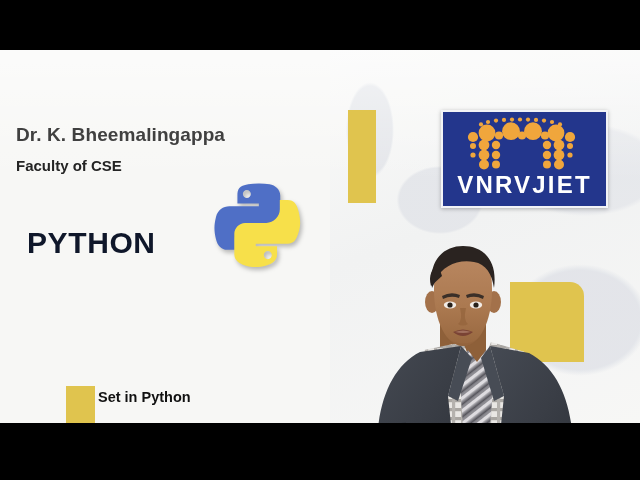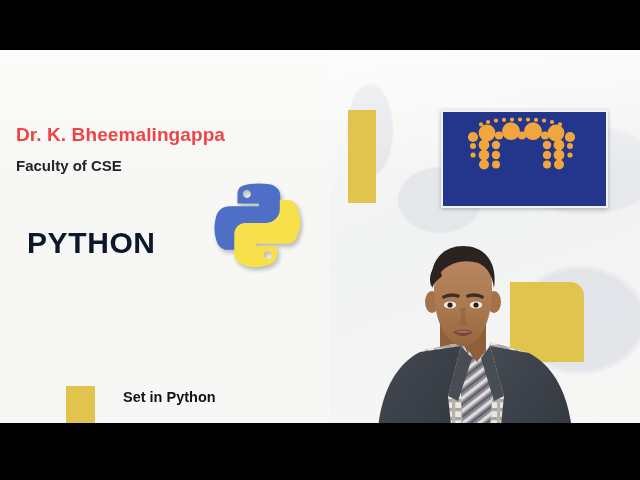--- a/index.html
+++ b/index.html
@@ -30,30 +30,30 @@
   #slide-sheen{position:absolute;left:0;top:0;width:640px;height:373px;
         background:linear-gradient(180deg,rgba(255,255,255,.55),rgba(255,255,255,0) 35%);}
 
   
   .gold{position:absolute;background:#e0c44e;}
   #gold-bar-top{left:348px;top:60px;width:28px;height:93px;}
   #gold-bar-left{left:66px;top:336px;width:29px;height:87px;}
   #gold-panel-right{left:510px;top:232px;width:74px;height:80px;border-radius:0 14px 0 0;}
 
   
-  #speaker-name{position:absolute;left:16px;top:74px;font-size:19px;font-weight:bold;color:#ef4444;
+  #speaker-name{position:absolute;left:16px;top:74px;font-size:19px;font-weight:bold;color:#404040;
         letter-spacing:.1px;}
   #speaker-role{position:absolute;left:16px;top:107px;font-size:15px;font-weight:bold;color:#242424;}
 
   #title-line1{position:absolute;left:27px;top:176px;font-size:30px;font-weight:bold;color:#0f172a;
         letter-spacing:.6px;text-align:right;}
   #title-line2{position:absolute;left:27px;top:236px;font-size:30px;font-weight:bold;color:#0b0b0b;
         letter-spacing:.6px;}
 
-  #subtitle{position:absolute;left:98px;top:339px;font-size:14.5px;font-weight:bold;color:#111;margin-left:25px;}
+  #subtitle{position:absolute;left:98px;top:339px;font-size:14.5px;font-weight:bold;color:#111;}
 
   
   #python-logo{position:absolute;left:213px;top:128px;width:92px;height:92px;}
   #python-logo svg{display:block;width:92px;height:92px;
         filter:drop-shadow(2px 3px 2px rgba(0,0,0,.25));}
 
   
   #vnr-logo{position:absolute;left:441px;top:60px;width:167px;height:98px;
         background:#23368c;border:2px solid #f2f3f6;box-sizing:border-box;
         box-shadow:0 1px 4px rgba(0,0,0,.28);}
@@ -135,20 +135,21 @@
           <circle cx="104" cy="29" r="4.2"></circle>
             <circle cx="116" cy="29" r="5.4"></circle>
           <circle cx="104" cy="39" r="4.2"></circle>
             <circle cx="116" cy="39" r="5.4"></circle>
           <circle cx="104" cy="48.5" r="4.0"></circle>
             <circle cx="116" cy="48.5" r="5.0"></circle>
           <circle cx="127" cy="30" r="3.0"></circle>
             <circle cx="127" cy="39" r="2.6"></circle>
         </g>
       </svg>
+      <div id="vnr-text">VNRVJIET</div>
     </div>
 
     <div id="presenter">
       <svg width="230" height="227" viewBox="0 0 230 227" xmlns="http://www.w3.org/2000/svg" aria-hidden="true">
         <defs>
           <linearGradient id="suitg" x1="0" y1="0" x2="1" y2="1">
             <stop offset="0%" stop-color="#454a53"></stop>
             <stop offset="55%" stop-color="#3a3e46"></stop>
             <stop offset="100%" stop-color="#2f333a"></stop>
           </linearGradient>

